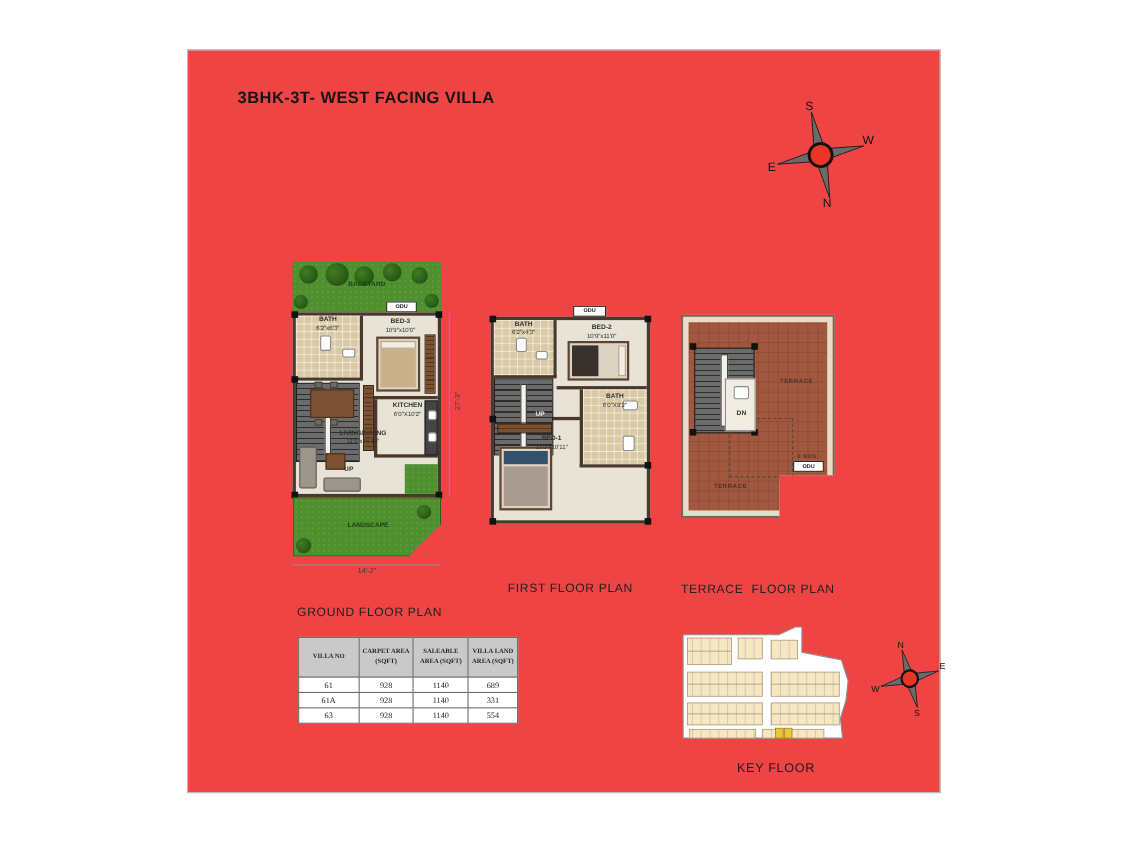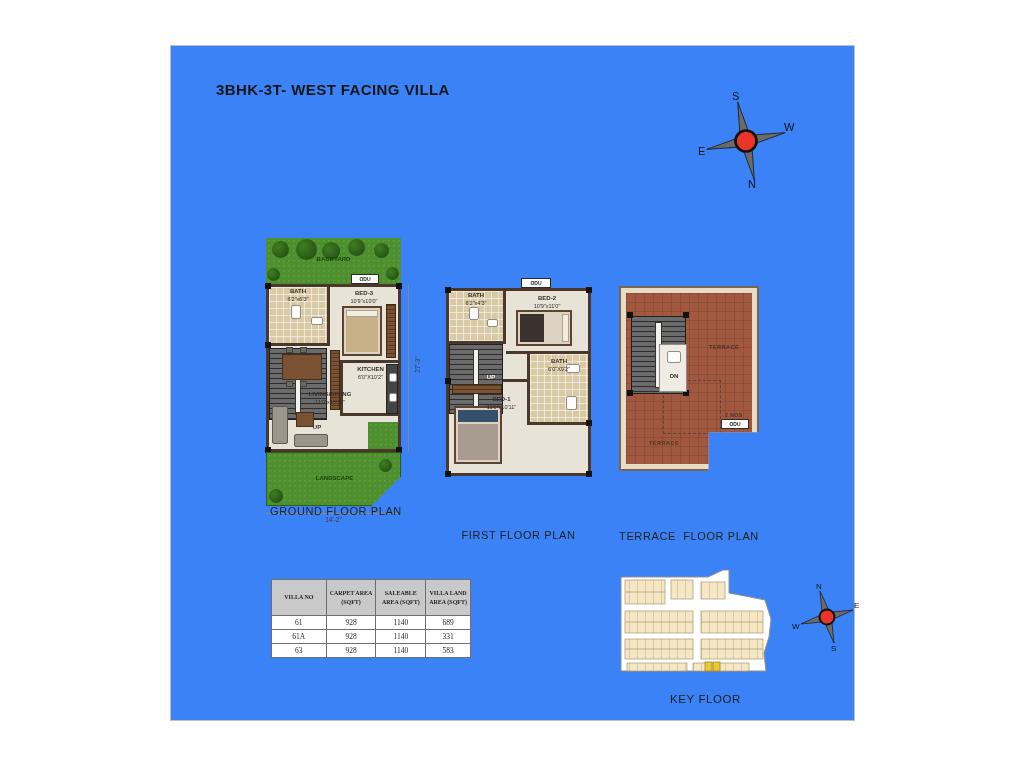--- a/index.html
+++ b/index.html
@@ -1,20 +1,20 @@
 <!DOCTYPE html>
 <html><head>
 <meta charset="utf-8">
 <style>
   * { margin:0; padding:0; box-sizing:border-box; }
   html,body { width:1024px; height:768px; background:#ffffff;
     font-family:"Liberation Sans", sans-serif; color:#1a1a1a; overflow:hidden; }
   .canvas { position:relative; width:1024px; height:768px; background:#fff; }
   .sheet { position:absolute; left:170px; top:45px; width:685px; height:676px;
-    border:1px solid #bdbdbd; background:#3b82f6; }
+    border:1px solid #bdbdbd; background:#ef4444; }
   .abs { position:absolute; }
 
   .main-title { position:absolute; left:45px; top:35px; font-size:15px; font-weight:bold;
     letter-spacing:.4px; color:#161616; }
 
   
   .plan { position:absolute; }
   .plan-body { position:absolute; background:#e8e3d7; border:3px solid #4a382c; }
   .wall { position:absolute; background:#4a382c; }
   .pillar { position:absolute; width:6px; height:6px; background:#121212; }
@@ -268,21 +268,21 @@
         <div class="tf-label" style="left:28px; top:152px;">TERRACE</div>
         <div class="tf-label" style="left:104px; top:124px; font-size:5px;">2 NOS</div>
         <div class="odu" style="left:100px; top:131px; width:28px;">ODU</div>
         <div class="pillar" style="left:6px; top:24px;"></div>
         <div class="pillar" style="left:62px; top:24px;"></div>
         <div class="pillar" style="left:6px; top:102px;"></div>
         <div class="pillar" style="left:62px; top:102px;"></div>
       </div>
     </div>
 
-    <div class="plan-title" style="left:85px; top:459px; width:160px;text-align:center;">GROUND FLOOR PLAN</div>
+    <div class="plan-title" style="left:85px; top:505px; width:160px;text-align:center;">GROUND FLOOR PLAN</div>
     <div class="plan-title" style="left:265px; top:483px; width:165px;">FIRST FLOOR PLAN</div>
     <div class="plan-title" style="left:438px; top:484px; width:160px;">TERRACE  FLOOR PLAN</div>
 
     <table class="area-table" style="left:100px; top:533px; width:200px;font-family:Liberation Serif, serif;">
       <thead>
         <tr>
           <th style="width:55px;">VILLA NO</th>
           <th style="width:50px;">CARPET AREA (SQFT)</th>
           <th style="width:50px;">SALEABLE AREA (SQFT)</th>
           <th style="width:45px;">VILLA LAND AREA (SQFT)</th>
@@ -298,21 +298,21 @@
         <tr>
           <td>61A</td>
           <td>928</td>
           <td>1140</td>
           <td>331</td>
         </tr>
         <tr>
           <td>63</td>
           <td>928</td>
           <td>1140</td>
-          <td>583</td>
+          <td>554</td>
         </tr>
       </tbody>
     </table>
 
     <svg class="abs" style="left:442px; top:521px;" width="185" height="122" viewBox="0 0 185 122">
       <defs>
         <pattern id="plots" width="8" height="40" patternUnits="userSpaceOnUse">
           <rect width="8" height="40" fill="#f5e7c4"></rect>
           <line x1="0" y1="0" x2="0" y2="40" stroke="#a8956f" stroke-width="0.7"></line>
         </pattern>

